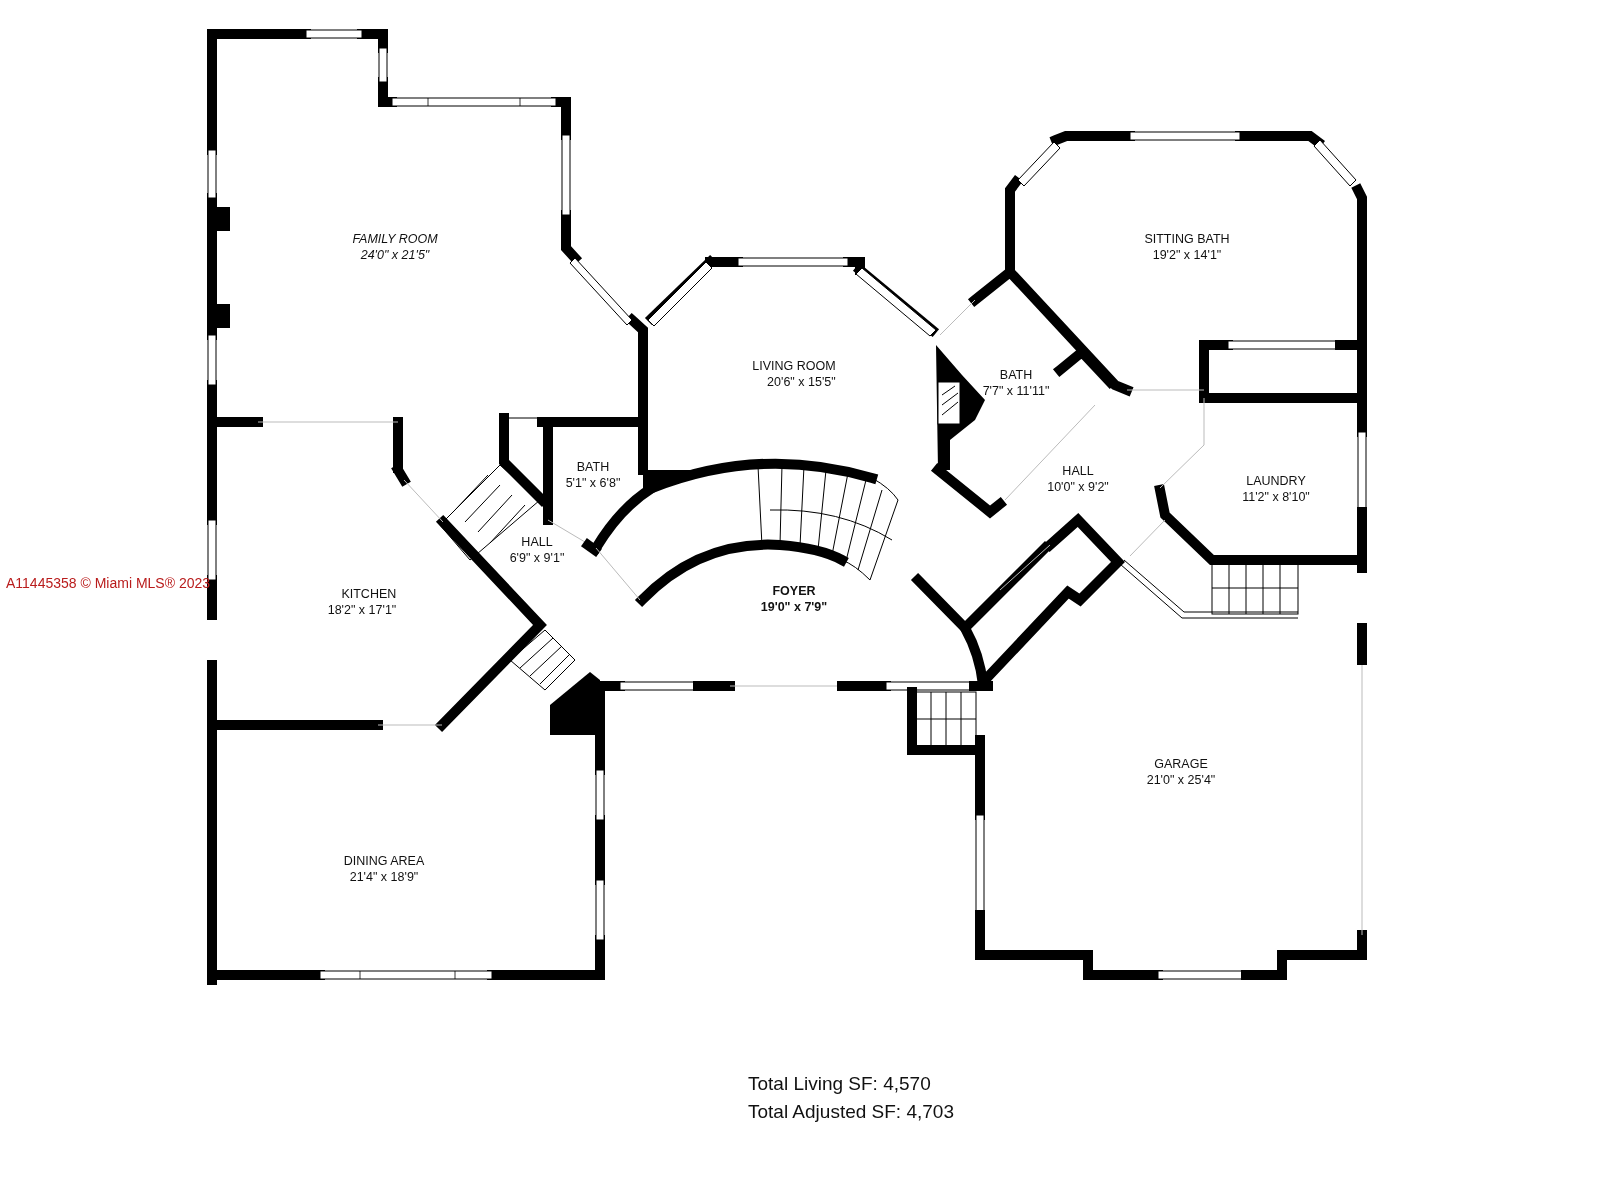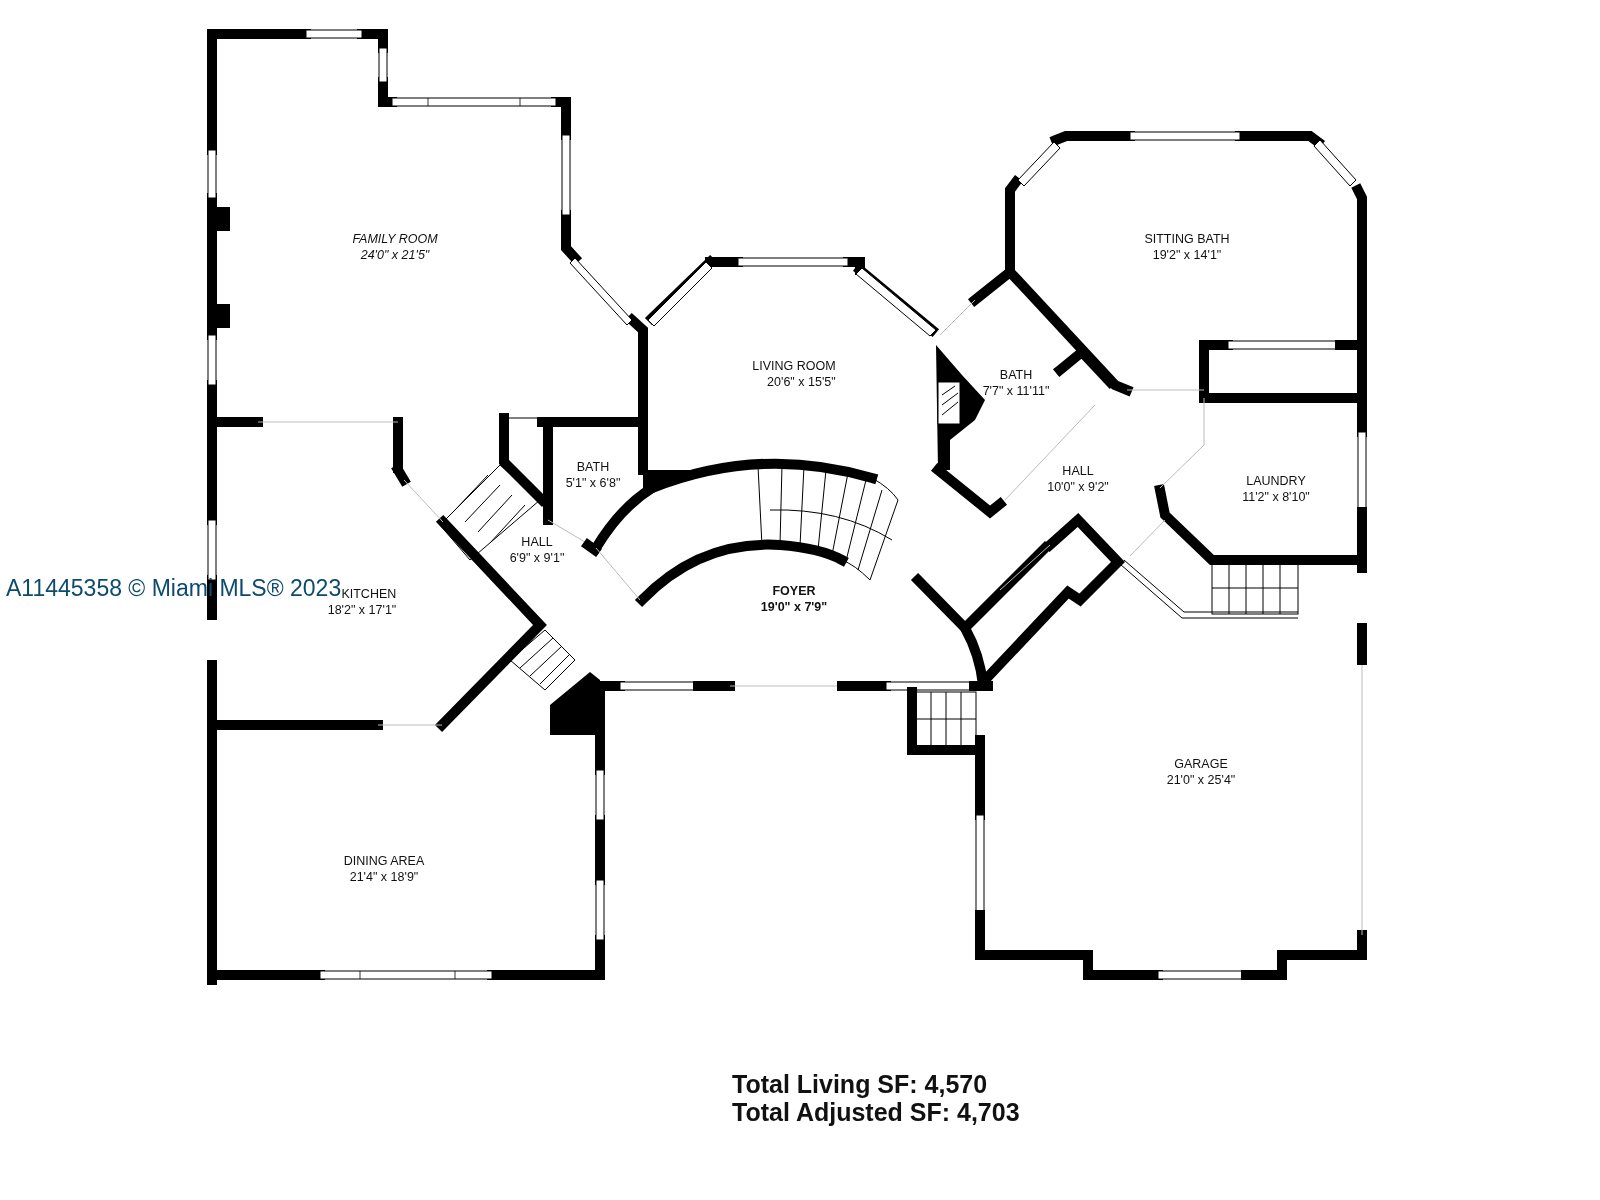--- a/index.html
+++ b/index.html
@@ -5,22 +5,22 @@
   html, body { margin:0; padding:0; background:#ffffff; }
   body { width:1600px; height:1200px; position:relative; overflow:hidden; font-family:"Liberation Sans", sans-serif; }
   svg.plan { position:absolute; left:0; top:0; width:1600px; height:1200px; }
   .wall { fill:none; stroke:#000; stroke-width:10; stroke-linecap:square; stroke-linejoin:miter; }
   .win { fill:#fff; stroke:#000; stroke-width:1; }
   .winline { stroke:#000; stroke-width:0.8; }
   .ghost { fill:none; stroke:#bbb; stroke-width:1; }
   .stair { fill:none; stroke:#000; stroke-width:1; }
   .solid { fill:#000; }
   .room-label { position:absolute; transform:translateX(-50%); text-align:center; color:#111; font-size:12.5px; line-height:16px; white-space:nowrap; }
-  .watermark { position:absolute; left:6px; top:575px; color:#0c4a6e; font-size:23px; white-space:nowrap;text-align:center; }
-  .totals { position:absolute; left:732px; top:1070px; font-size:25px; line-height:28px; color:#111;font-weight:bold; }
+  .watermark { position:absolute; left:6px; top:575px; color:#b91c1c; font-size:14px; white-space:nowrap;text-align:center; }
+  .totals { position:absolute; left:748px; top:1070px; font-size:19px; line-height:28px; color:#111; }
 </style>
 </head>
 <body>
 
 <svg class="plan" viewBox="0 0 1600 1200" xmlns="http://www.w3.org/2000/svg">
 
   <g>
 
     <path class="wall" d="M212 34 L212 150"></path>
     <path class="wall" d="M212 198 L212 335"></path>
@@ -236,21 +236,21 @@
   <div>18'2" x 17'1"</div>
 </div>
 <div class="room-label" style="left:794px; top:583px;font-weight:bold;">
   <div>FOYER</div>
   <div>19'0" x 7'9"</div>
 </div>
 <div class="room-label" style="left:384px; top:833px;margin-top:20px;">
   <div>DINING AREA</div>
   <div>21'4" x 18'9"</div>
 </div>
-<div class="room-label" style="left:1181px; top:756px;margin-left:20px;">
+<div class="room-label" style="left:1181px; top:756px;">
   <div>GARAGE</div>
   <div>21'0" x 25'4"</div>
 </div>
 
 <div class="watermark">A11445358 © Miami MLS® 2023</div>
 
 <div class="totals">
   <div>Total Living SF: 4,570</div>
   <div>Total Adjusted SF: 4,703</div>
 </div>

